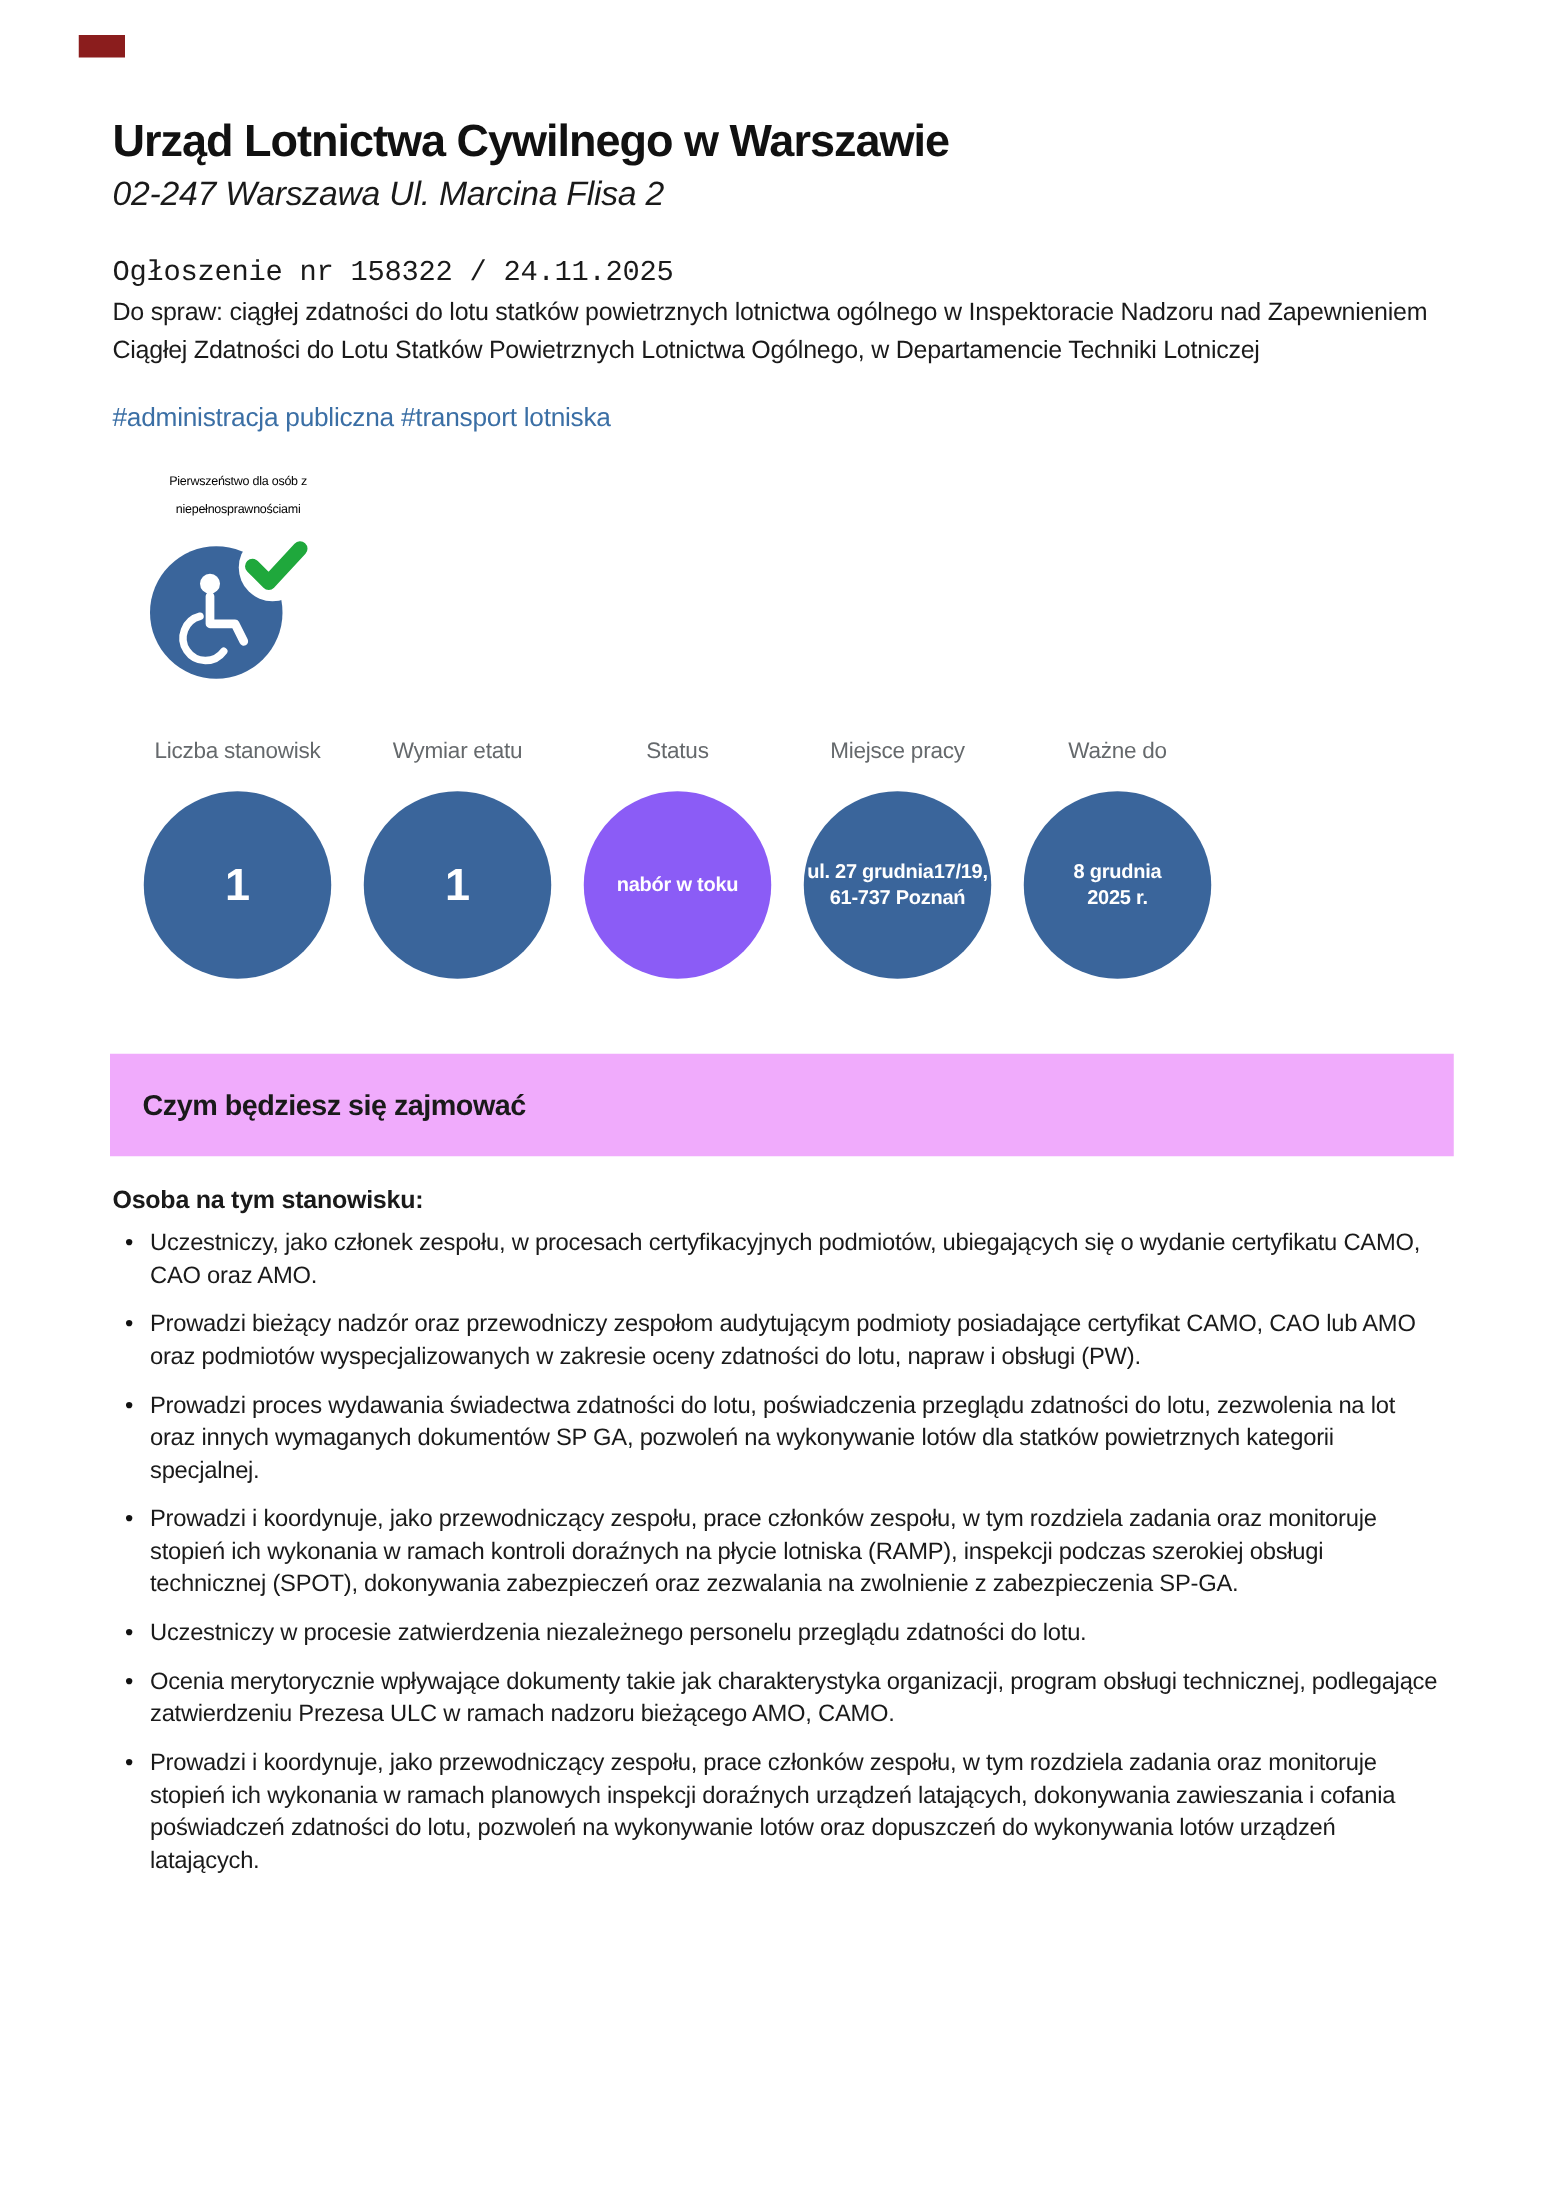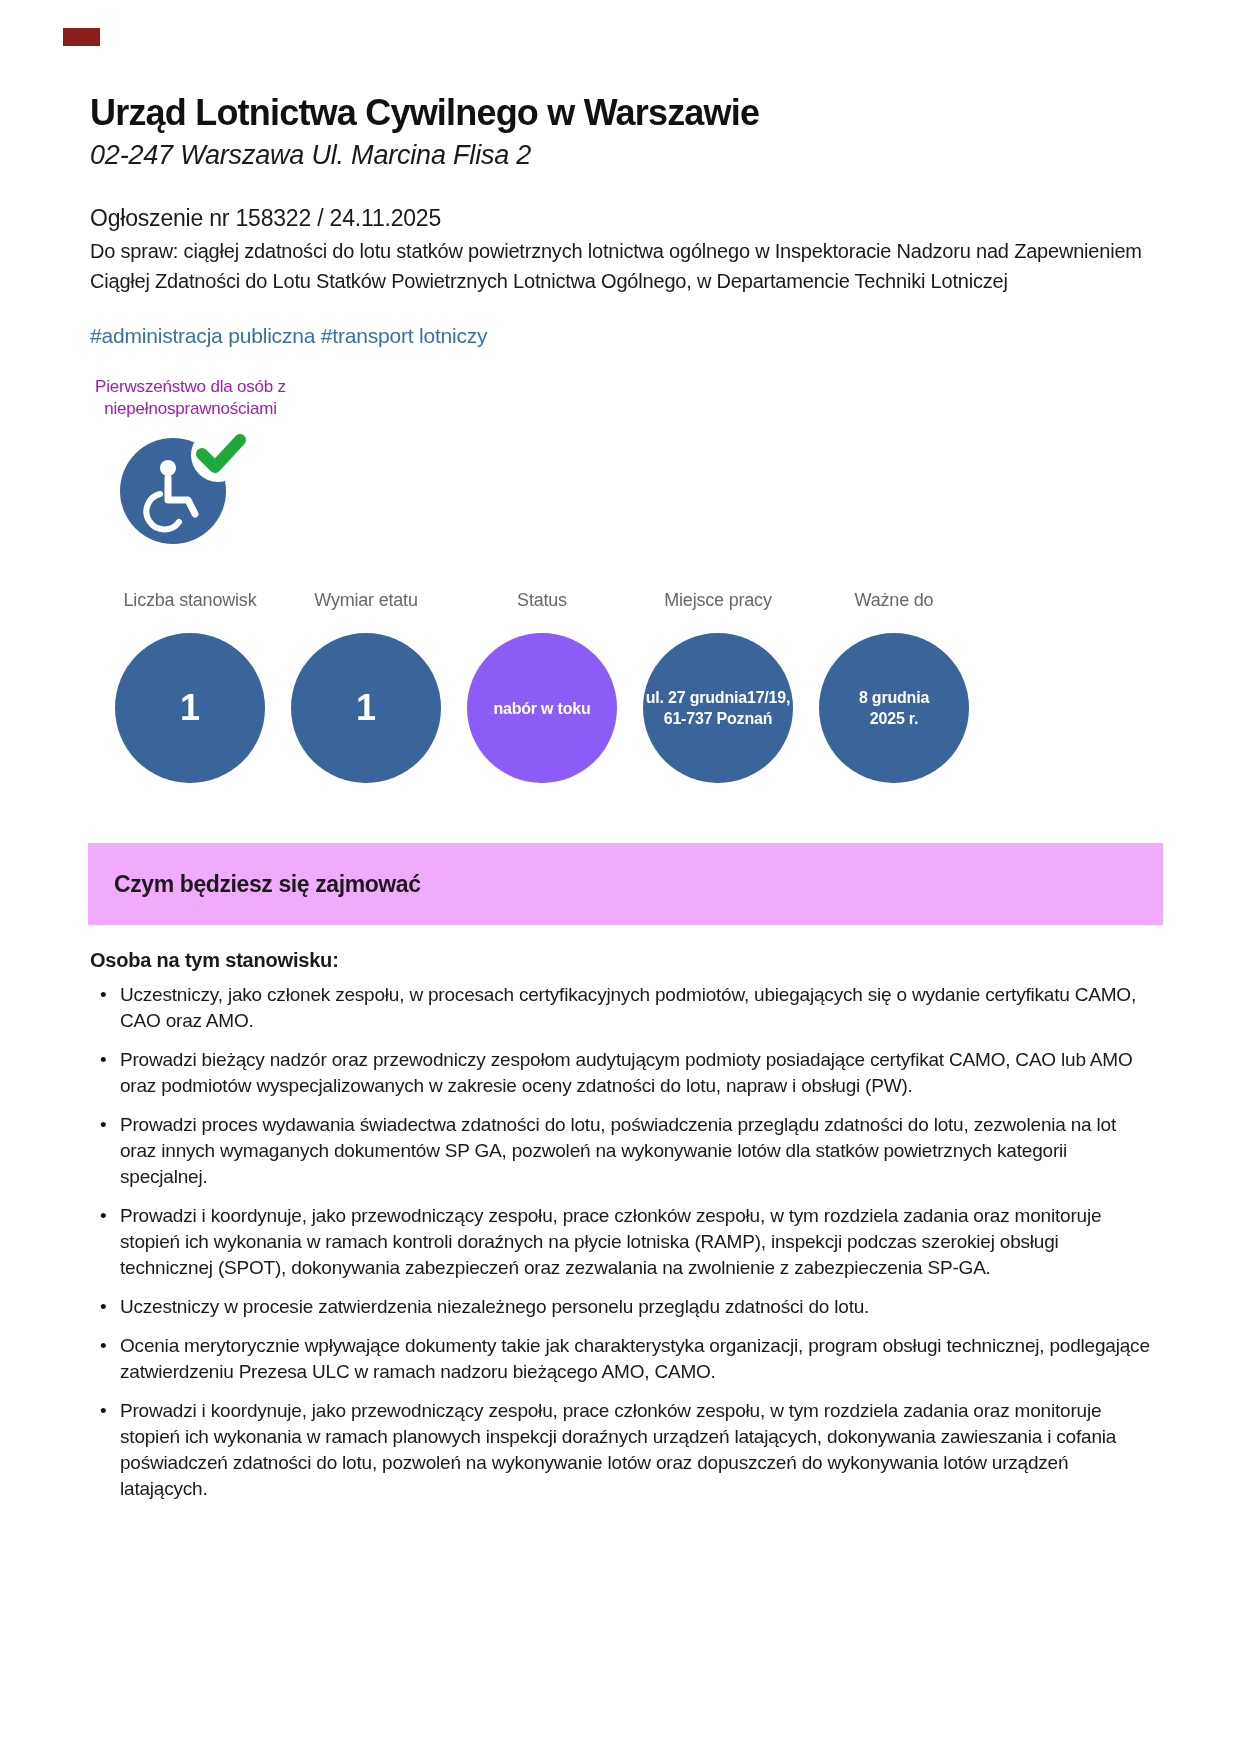--- a/index.html
+++ b/index.html
@@ -14,31 +14,31 @@
   }
   .container { margin: 0 78px 0 88px; }
 
   .org-title {
     margin: 92px 0 0 2px; font-size: 36px; font-weight: 700;
     letter-spacing: -0.8px; color: #111;
   }
   .org-address {
     margin: 6px 0 0 2px; font-size: 27px; font-style: italic; font-weight: 400;
   }
-  .announcement { margin: 34px 0 0 2px; font-size: 23px; }
+  .announcement { margin: 34px 0 0 2px; font-size: 23px; font-family: Liberation Mono, monospace; }
   .job-title {
     margin: 34px 0 0 2px; font-size: 31px; font-weight: 700; letter-spacing: -0.6px;
   }
   .job-desc {
     margin: 4px 0 0 2px; font-size: 20px; line-height: 30px; max-width: 1055px;
   }
   .hashtags { margin: 28px 0 0 2px; font-size: 21px; color: #3b6fa5; }
 
   .priority { margin: 28px 0 0 0; width: 205px; text-align: center; }
-  .priority-text { font-size: 17px; line-height: 22px; color: #a21caf; }
+  .priority-text { font-size: 10px; line-height: 22px; color: #000000; }
   .priority-icon { margin-top: 8px; width: 150px; height: 118px; display: inline-block; }
 
   .stats-row { display: flex; margin: 40px 0 0 14px; align-items: center; }
   .stat { width: 176px; text-align: center; }
   .stat-label { font-size: 18px; color: #65696c; margin-bottom: 22px; }
   .stat-circle {
     width: 150px; height: 150px; border-radius: 50%; margin: 0 auto;
     display: flex; align-items: center; justify-content: center;
     color: #ffffff; font-weight: 700;
   }
@@ -71,21 +71,21 @@
 
 <div class="container">
 
   <h1 class="org-title">Urząd Lotnictwa Cywilnego w Warszawie</h1>
   <div class="org-address">02-247 Warszawa Ul. Marcina Flisa 2</div>
 
   <div class="announcement">Ogłoszenie nr 158322 / 24.11.2025</div>
 
   <div class="job-desc">Do spraw: ciągłej zdatności do lotu statków powietrznych lotnictwa ogólnego w Inspektoracie Nadzoru nad Zapewnieniem Ciągłej Zdatności do Lotu Statków Powietrznych Lotnictwa Ogólnego, w Departamencie Techniki Lotniczej</div>
 
-  <div class="hashtags">#administracja publiczna #transport lotniczy</div>
+  <div class="hashtags">#administracja publiczna #transport lotniska</div>
 
   <div class="priority">
     <div class="priority-text">
       <div>Pierwszeństwo dla osób z</div>
       <div>niepełnosprawnościami</div>
     </div>
     <span class="priority-icon">
       <svg width="150" height="118" viewBox="0 0 150 118" xmlns="http://www.w3.org/2000/svg">
         <circle cx="57" cy="63" r="53" fill="#3a659b"></circle>
         <circle cx="102" cy="27" r="27" fill="#ffffff"></circle>

